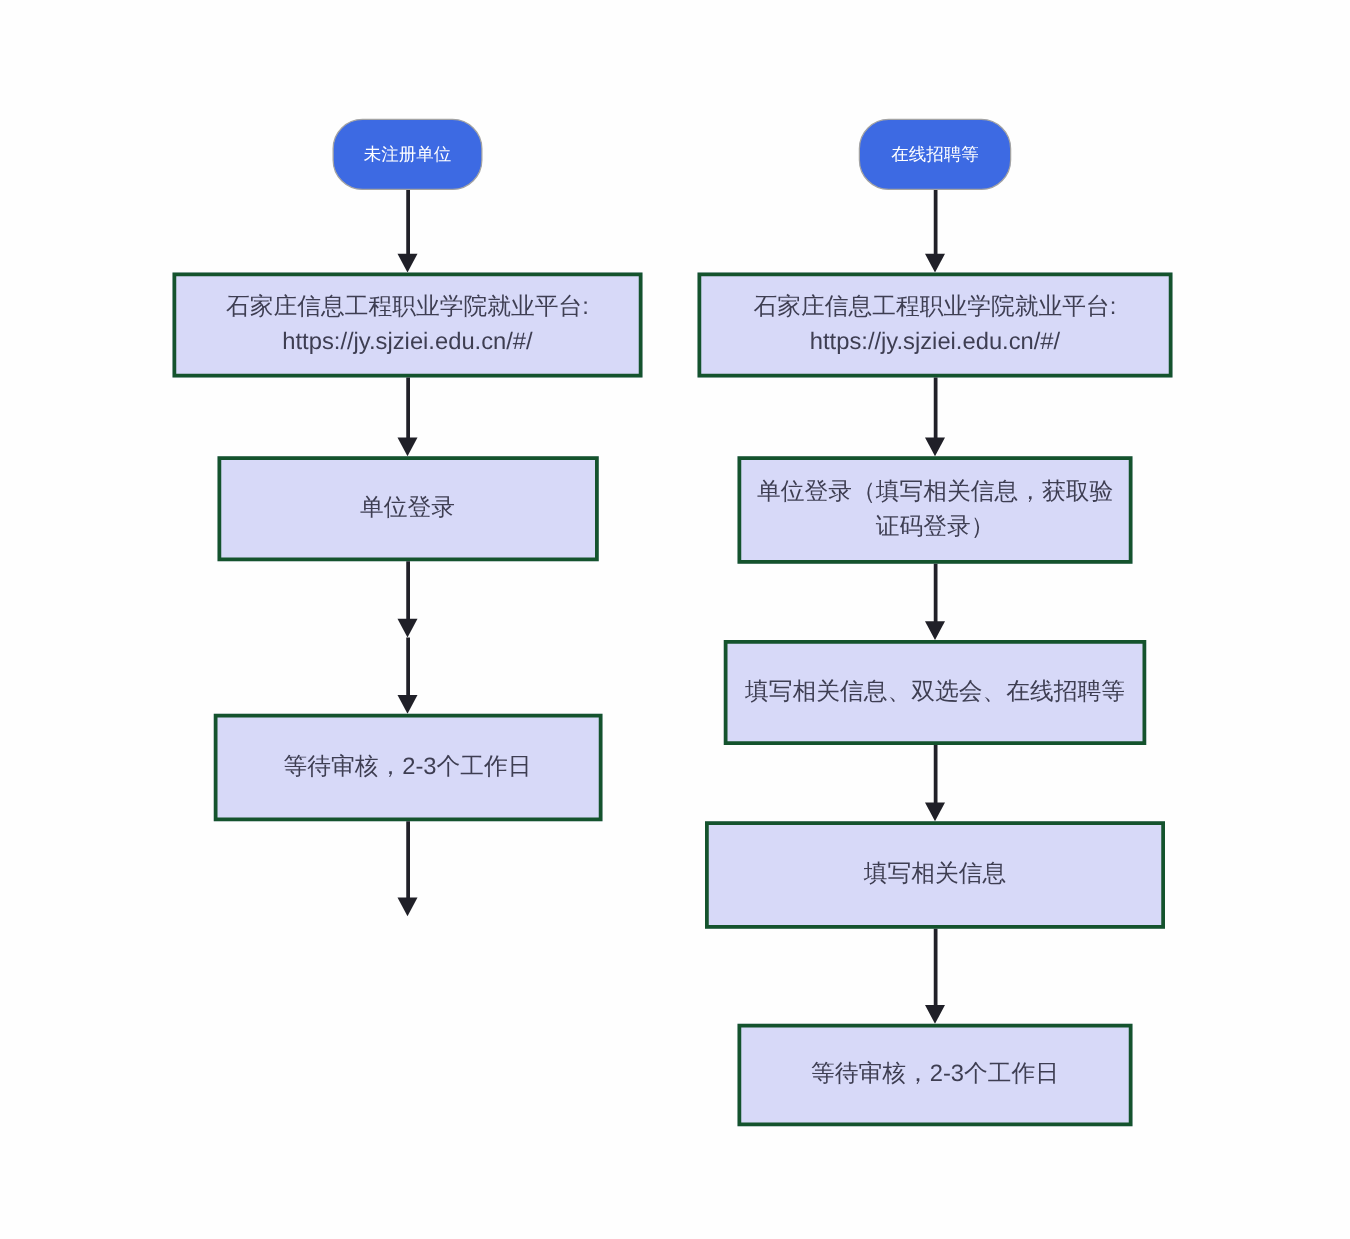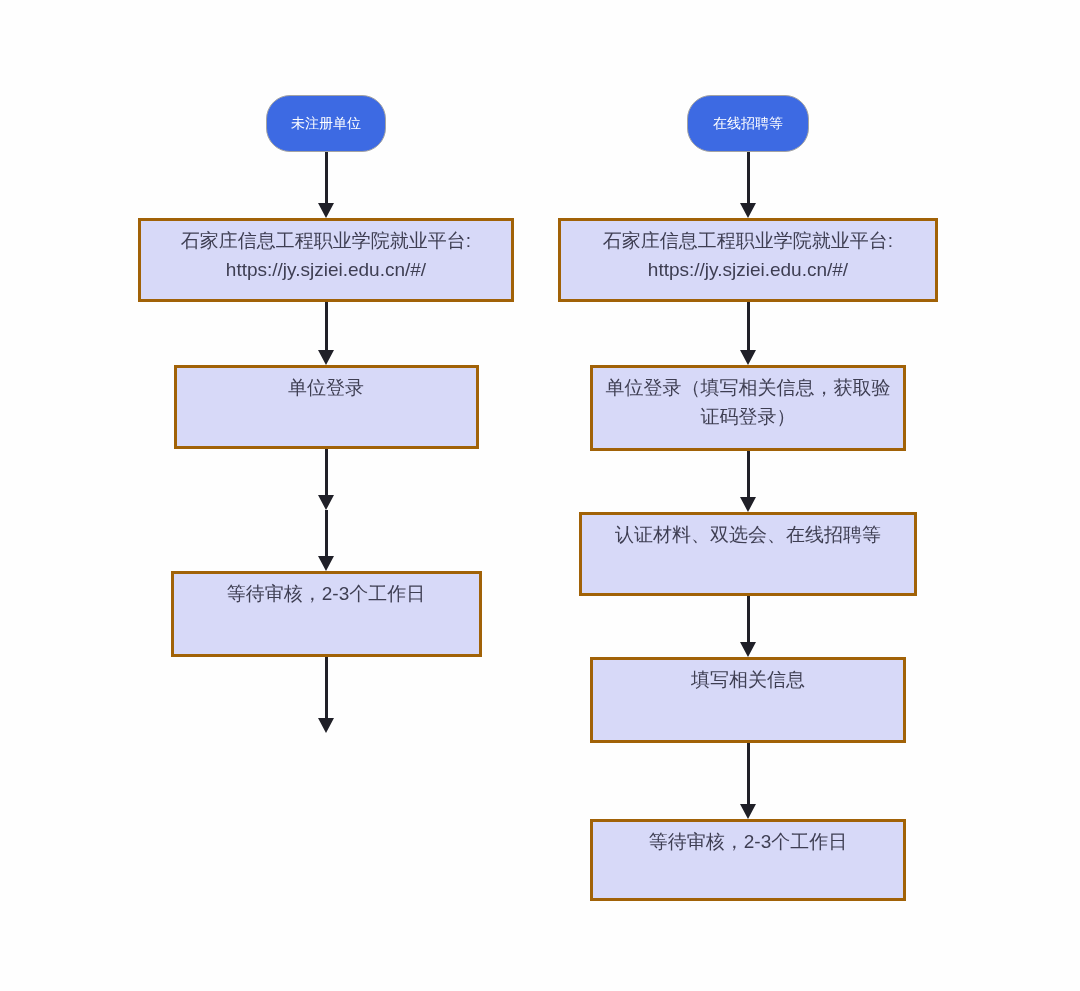--- a/index.html
+++ b/index.html
@@ -37,42 +37,43 @@
     display: flex;
     align-items: center;
     justify-content: center;
     text-align: center;
   }
   .pill-wide { width: 122px; }
 
   .box {
     box-sizing: border-box;
     background: #d7d9f8;
-    border: 3px solid #a16207;
+    border: 3px solid #14532d;
     color: #3e3e52;
     font-size: 19px;
     line-height: 1.5;
     display: flex;
+    align-items: center;
     justify-content: center;
     text-align: center;
     padding: 6px 12px;
   }
   .box span { white-space: pre-line; }
 
   
   .lw1 { width: 376px; }
   .lw2 { width: 305px; }
   .lw3 { width: 335px; }
   .lw4 { width: 311px; }
   .lw5 { width: 311px; }
   
   .rw1 { width: 380px; }
   .rw2 { width: 316px; }
   .rw3 { width: 338px; }
-  .rw4 { width: 316px; }
+  .rw4 { width: 368px; }
   .rw5 { width: 316px; }
   
   .h84 { min-height: 84px; }
   .h86 { min-height: 86px; }
   .h82 { min-height: 82px; }
 
   .arrow {
     display: flex;
     flex-direction: column;
     align-items: center;
@@ -171,21 +172,21 @@
       <span>单位登录（填写相关信息，获取验
 证码登录）</span>
     </div>
 
     <div class="arrow g61">
       <div class="line"></div>
       <div class="head"></div>
     </div>
 
     <div class="box rw3 h84">
-      <span>认证材料、双选会、在线招聘等</span>
+      <span>填写相关信息、双选会、在线招聘等</span>
     </div>
 
     <div class="arrow g61">
       <div class="line"></div>
       <div class="head"></div>
     </div>
 
     <div class="box rw4 h86">
       <span>填写相关信息</span>
     </div>

